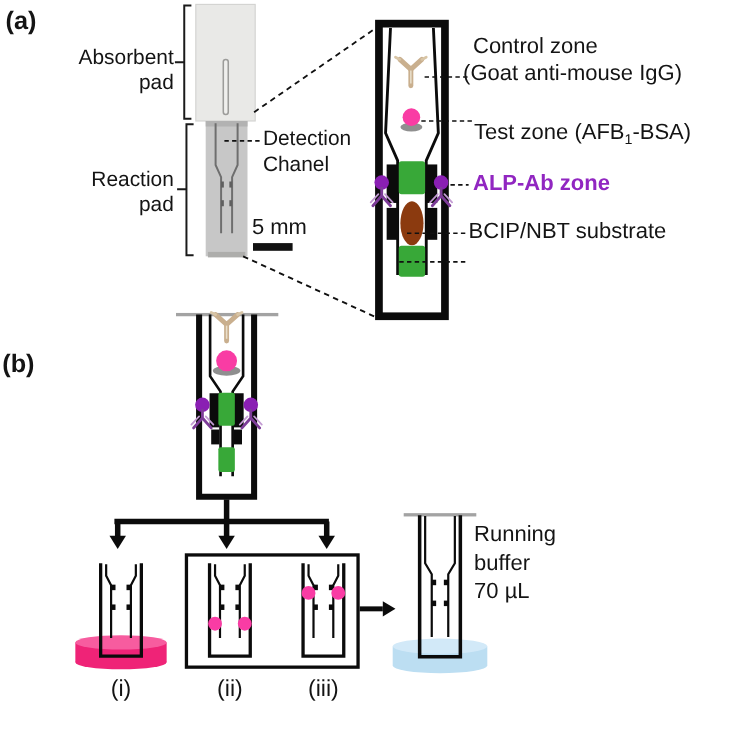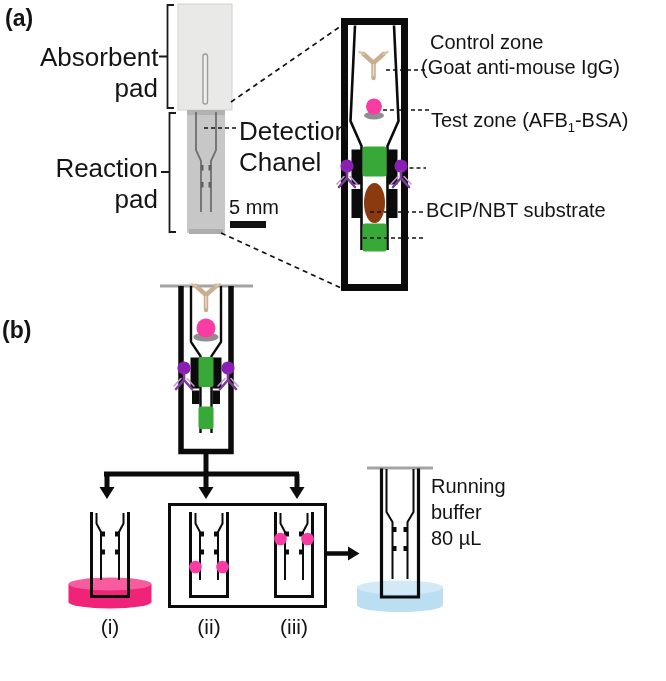--- a/index.html
+++ b/index.html
@@ -3,21 +3,21 @@
 <meta charset="utf-8">
 <style>
   html,body{margin:0;padding:0;background:#fff;}
   #fig{
     position:relative;width:666px;height:681px;background:#ffffff;
     font-family:"Liberation Sans", sans-serif;color:#111;overflow:hidden;
   }
   #fig svg{position:absolute;left:0;top:0;}
   .lbl{position:absolute;white-space:pre-line;line-height:1.2;color:#141414;}
   .tag{font-weight:bold;font-size:23px;}
-  .fs19{font-size:26px;}
+  .fs19{font-size:19px;}
   .fs20{font-size:20px;}
   .fs21{font-size:21px;}
   .right{text-align:right;}
   .center{text-align:center;}
   .alp{font-weight:bold;color:#9126C1;}
   sub.afb{font-size:13px;vertical-align:-5px;}
 </style>
 </head>
 <body>
 
@@ -172,23 +172,24 @@
 pad</div>
 <div class="lbl fs19 right" style="left:40px;top:153px;width:118px;">Reaction
 pad</div>
 <div class="lbl fs19" style="left:239px;top:116px;">Detection
 Chanel</div>
 <div class="lbl fs20" style="left:229px;top:195px;">5 mm</div>
 
 <div class="lbl fs20" style="left:430px;top:30px;">Control zone</div>
 <div class="lbl fs20" style="left:421px;top:55px;">(Goat anti-mouse IgG)</div>
 <div class="lbl fs20" style="left:431px;top:96px;margin-top:12px;"><span>Test zone (AFB</span><sub class="afb">1</sub><span>-BSA)</span></div>
+<div class="lbl fs20 alp" style="left:430px;top:155px;">ALP-Ab zone</div>
 <div class="lbl fs20" style="left:426px;top:198px;text-align:center;">BCIP/NBT substrate</div>
 
 <div class="lbl tag" style="left:2px;top:317px;">(b)</div>
 <div class="lbl fs20" style="left:431px;top:473px;line-height:1.3;">Running
 buffer
-80 µL</div>
+70 µL</div>
 <div class="lbl fs21 center" style="left:90px;top:614px;width:40px;">(i)</div>
 <div class="lbl fs21 center" style="left:186px;top:614px;width:46px;">(ii)</div>
 <div class="lbl fs21 center" style="left:271px;top:614px;width:46px;">(iii)</div>
 
 </div>
 
 </body></html>

